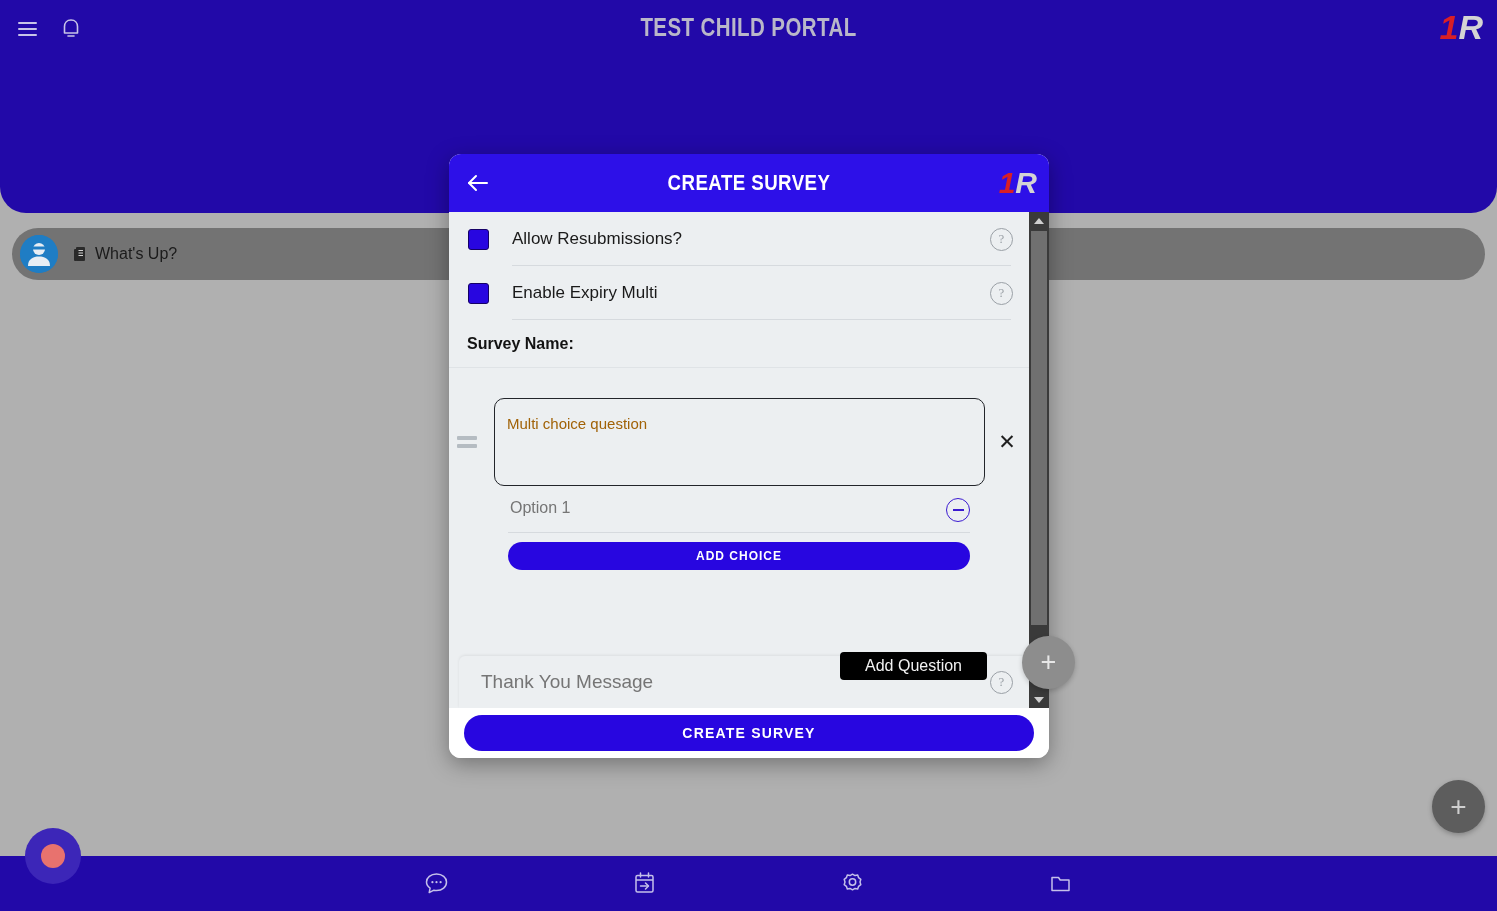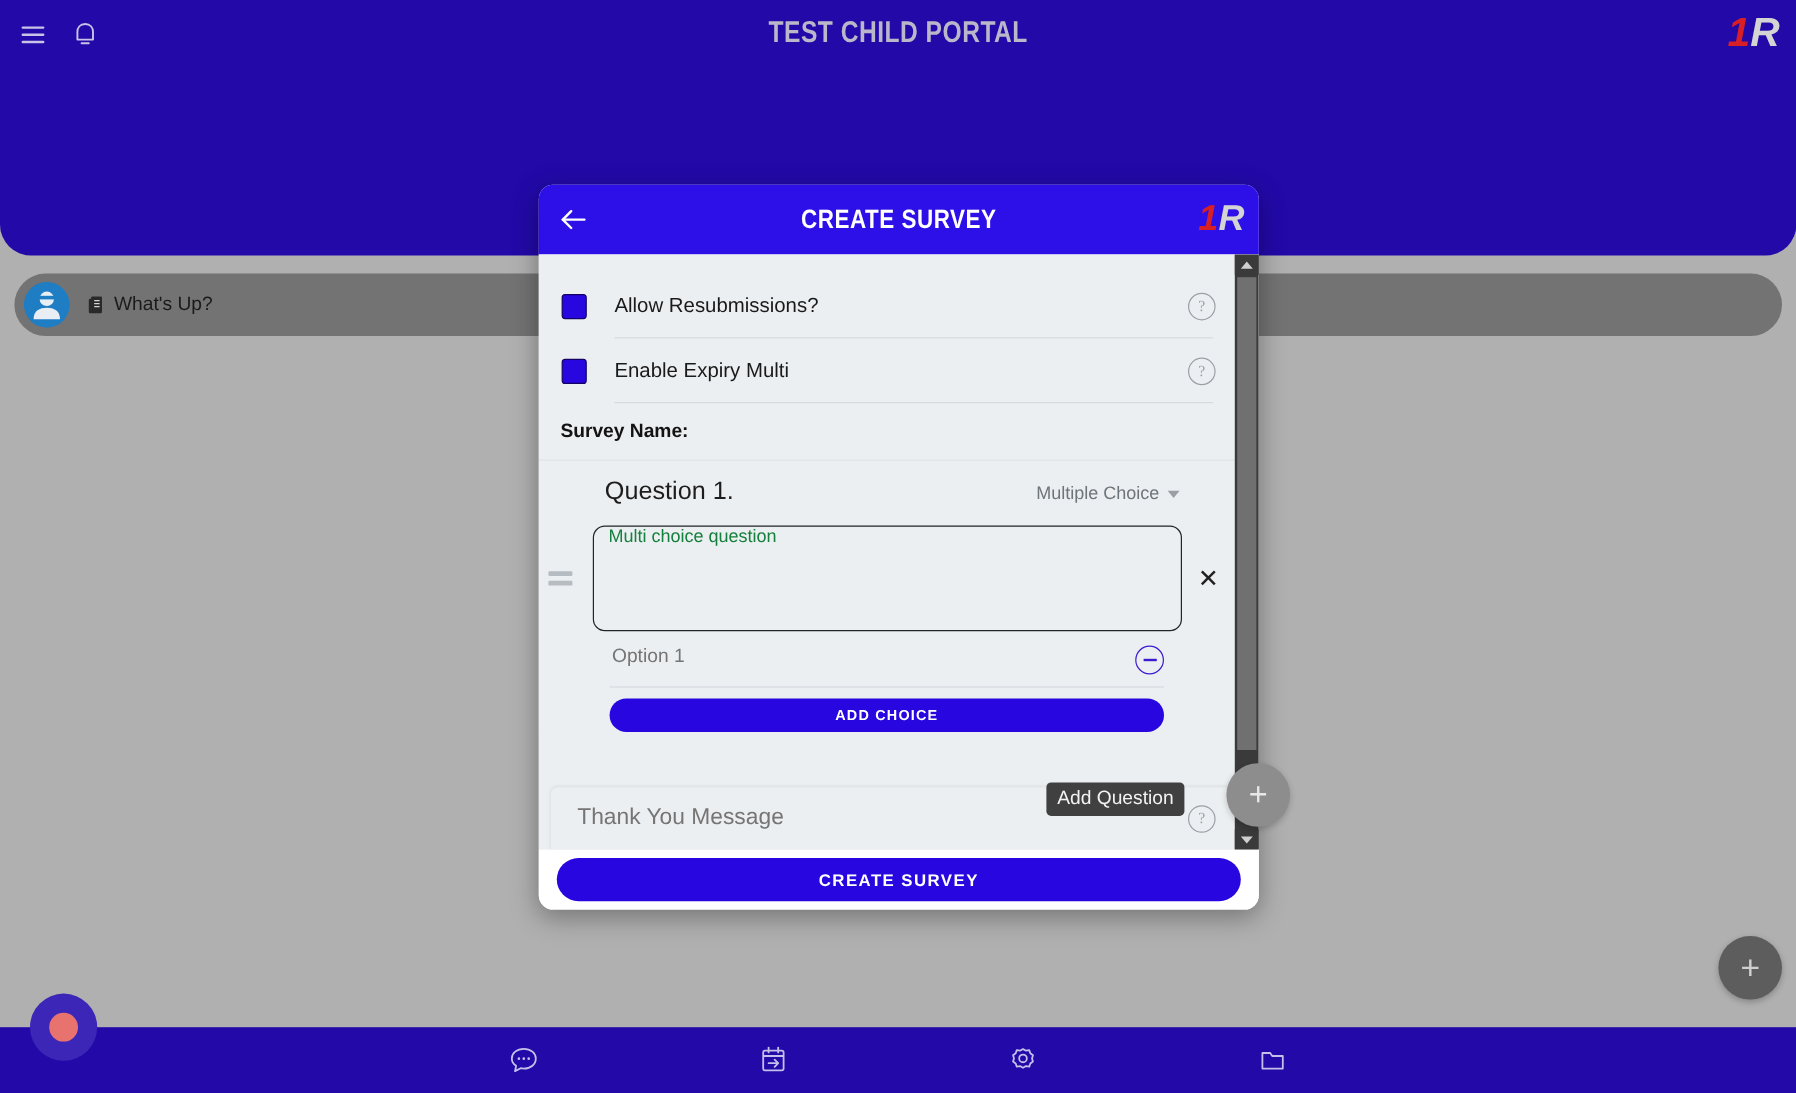--- a/index.html
+++ b/index.html
@@ -149,21 +149,21 @@
   }
   .modal-header .logo-1r { position: absolute; right: 12px; top: 50%; transform: translateY(-50%); font-size: 30px; }
 
   .modal-body {
     position: relative;
     height: 496px;
     background: #eceff1;
     overflow: hidden;
   }
   .scroll-area {
-    position: absolute; left: 0; top: 16px;
+    position: absolute; left: 0; top: 0;
     width: 580px; height: 472px;
     overflow: hidden;
   }
 
   
   .toggle-row {
     display: flex; align-items: center;
     height: 54px;
     padding: 0 0 0 19px;
     box-sizing: border-box;
@@ -245,22 +245,22 @@
     background: #b5bcc2; border-radius: 1px; display: block;
   }
   .drag-handle i:nth-child(1) { top: 5px; }
   .drag-handle i:nth-child(2) { top: 13px; }
   .q-textarea {
     flex: 1 1 auto;
     height: 88px;
     border: 1px solid #22252a;
     border-radius: 10px;
     background: #eceff1;
-    font-size: 15px; color: #15803d;
-    padding: 0 12px;
+    font-size: 15px; color: #a16207;
+    padding: 16px 12px;
     box-sizing: border-box;
     resize: none;
     outline: none;
     font-family: "Liberation Sans", sans-serif;
     line-height: 1.2;
   }
   .q-close {
     width: 36px; flex: 0 0 auto;
     text-align: center; font-size: 21px; color: #1f1f1f;
     cursor: pointer;
@@ -311,23 +311,23 @@
     flex: 1 1 auto;
     border: none; outline: none; background: transparent;
     font-size: 19px; color: #1c1c1c;
     margin-left: 20px;
     font-family: "Liberation Sans", sans-serif;
   }
 
   
   .tooltip {
     position: absolute; right: 62px; top: 498px;
-    background: #404040; color: #f2f2f2;
+    background: #000000; color: #f2f2f2;
     font-size: 16px;
-    padding: 5px 9px;
+    padding: 5px 25px;
     border-radius: 4px;
     z-index: 40;
     white-space: nowrap;
     text-align: center;
   }
   .add-question-fab {
     position: absolute; right: -26px; top: 482px;
     width: 53px; height: 53px; border-radius: 50%;
     background: #8d8d8d;
     color: #e7e7e7; font-size: 27px; font-weight: 300;
@@ -511,27 +511,20 @@
           <div class="help-icon">?</div>
           <div class="underline"></div>
         </div>
       </div>
 
       <div class="survey-name-row">
         <span class="survey-name-label">Survey Name:</span>
       </div>
 
       <div class="question-card">
-        <div class="q-head">
-          <div class="q-title">Question 1.</div>
-          <div class="q-type">
-            <span>Multiple Choice</span>
-            <span class="caret-down"></span>
-          </div>
-        </div>
 
         <div class="q-main">
           <div class="drag-handle">
             <i></i>
               <i></i>
           </div>
           <textarea class="q-textarea" placeholder="Question" style="">Multi choice question</textarea>
           <div class="q-close">✕</div>
         </div>
 

